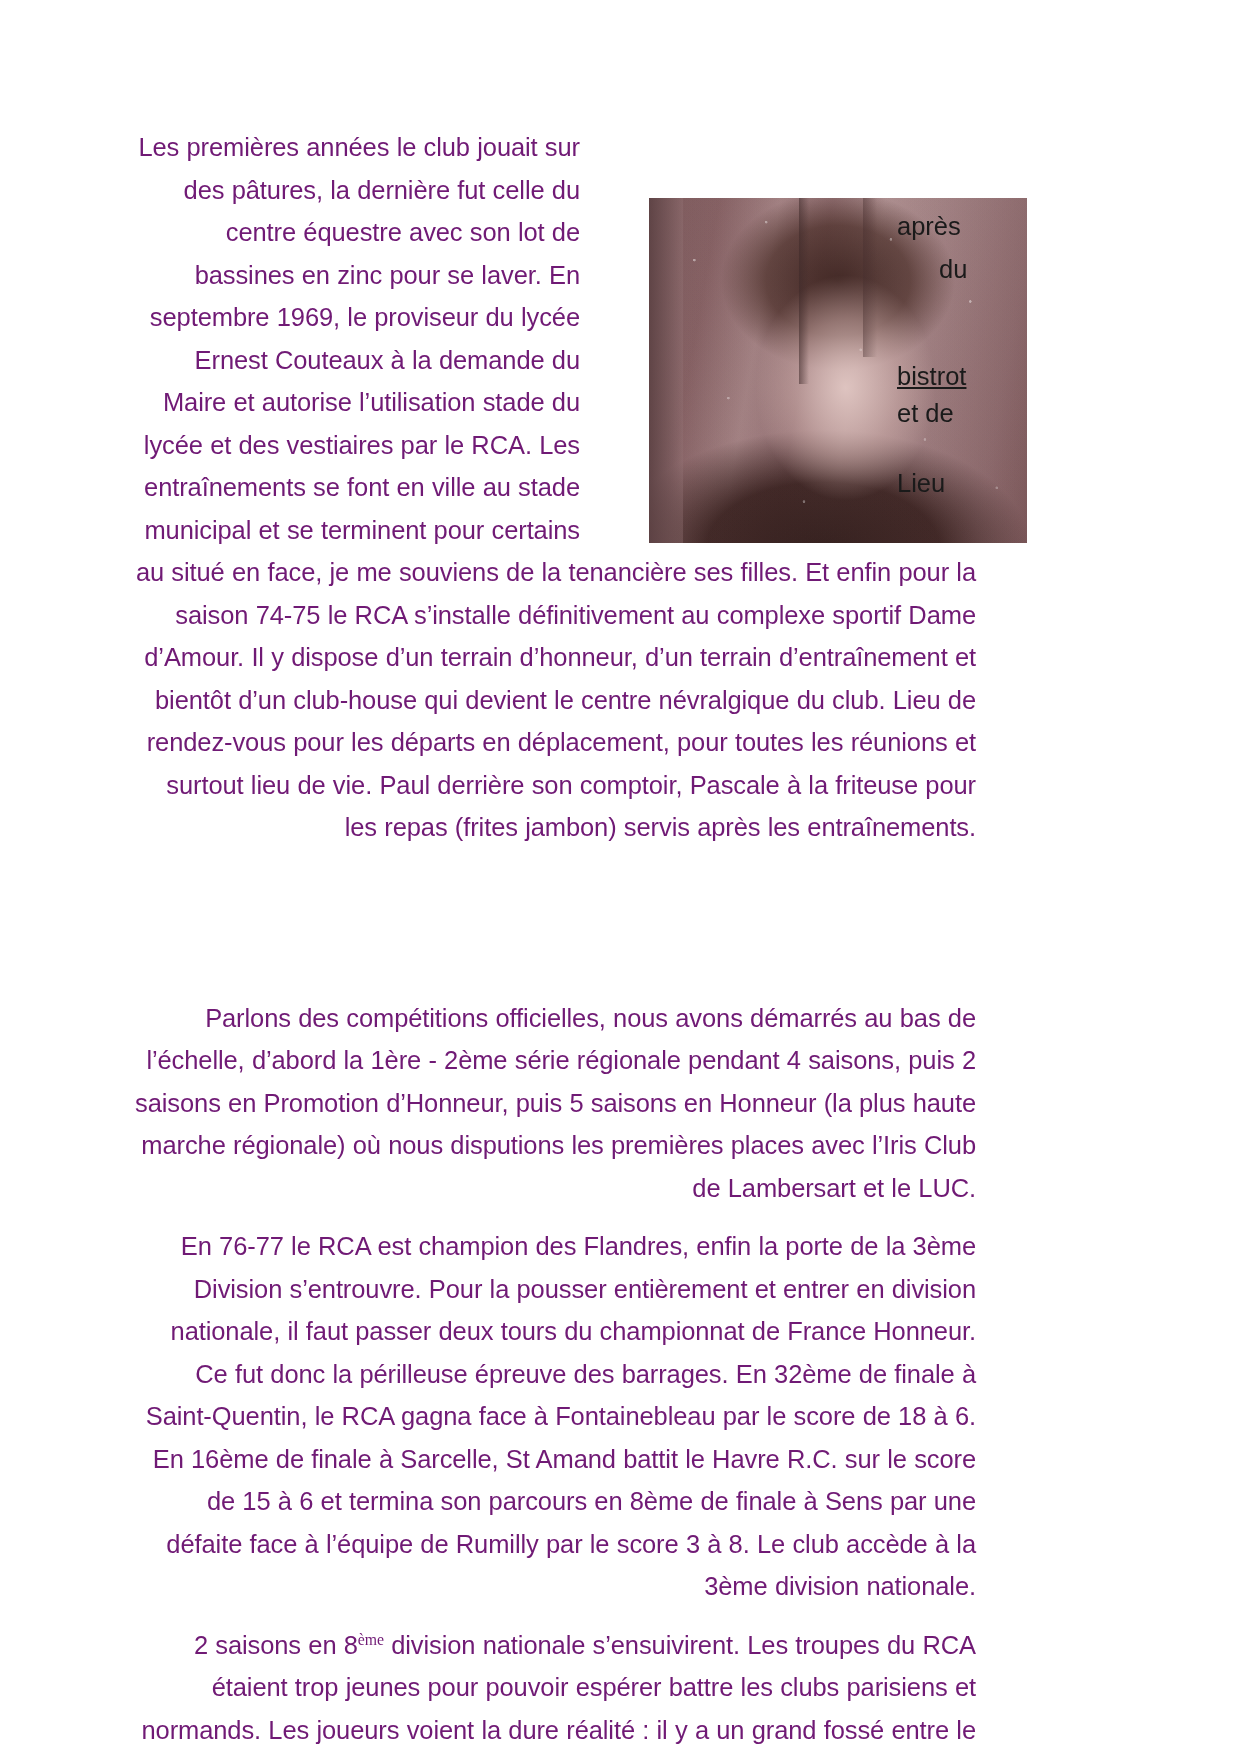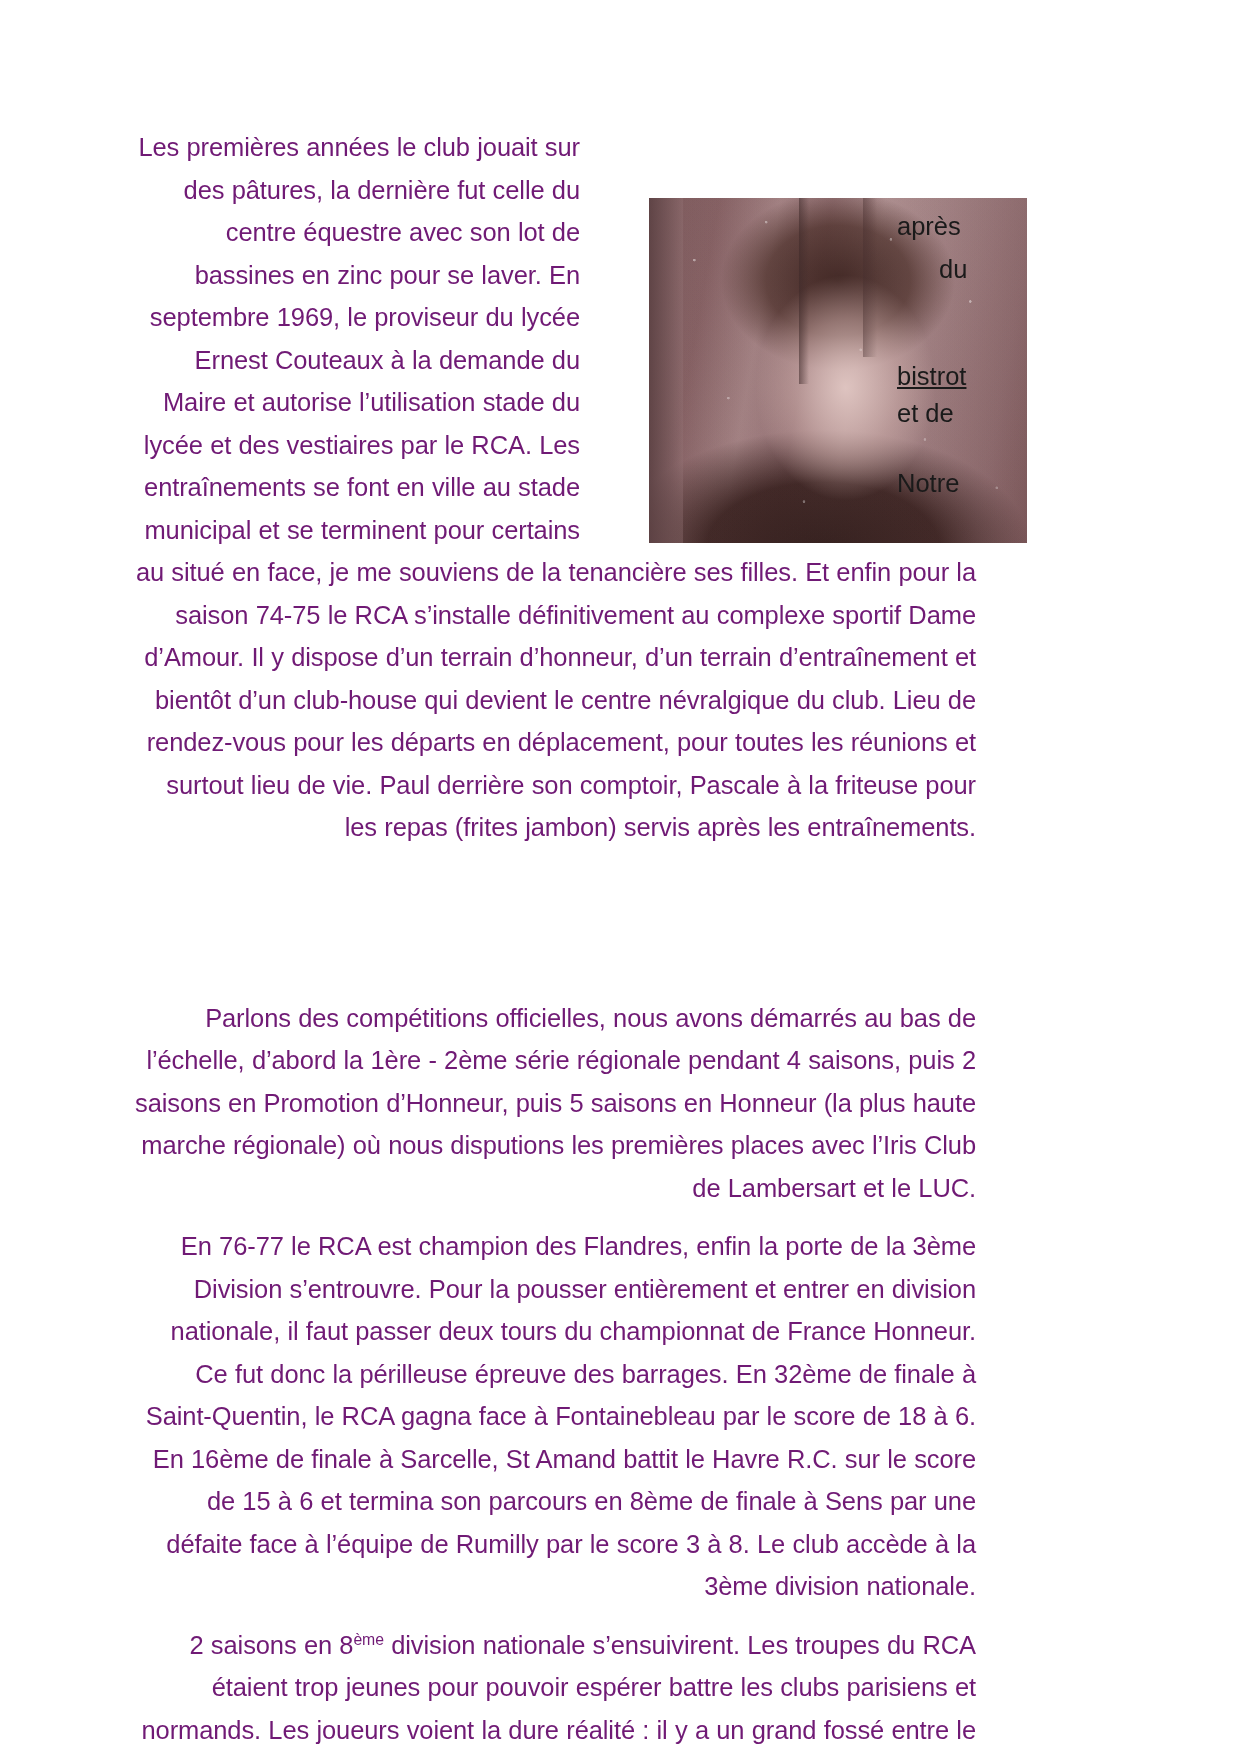--- a/index.html
+++ b/index.html
@@ -98,20 +98,21 @@
   }
   .t-accede { left: 897px; top: 205px; }
   .t-du     { left: 939px; top: 248px; }
   .t-bistrot{ left: 897px; top: 355px; text-decoration: underline; }
   .t-etde   { left: 897px; top: 392px; }
   .t-notre  { left: 897px; top: 462px; }
   sup {
     font-size: 0.62em;
     vertical-align: super;
     line-height: 0;
+    font-family: Liberation Serif, serif;
   }
   .spacer-gap { height: 148px; }
   .para + .para { margin-top: 16px; }
   .p-block { margin-top: 0; }
 </style>
 </head>
 <body>
 
 <div class="page">
 
@@ -120,21 +121,21 @@
     <div class="band-a"></div>
     <div class="band-b"></div>
     <div class="band-c"></div>
     <div class="ph-grain"></div>
   </div>
 
   <div class="overlay-text t-accede">après</div>
   <div class="overlay-text t-du">du</div>
   <div class="overlay-text t-bistrot">bistrot</div>
   <div class="overlay-text t-etde">et de</div>
-  <div class="overlay-text t-notre">Notre</div>
+  <div class="overlay-text t-notre">Lieu</div>
 
   <div class="content">
 
     <p class="para p-block"><span class="photo-float"></span><span>Les premières années le club jouait sur des pâtures, la dernière fut celle du centre équestre avec son lot de bassines en zinc pour se laver. En septembre 1969, le proviseur du lycée Ernest Couteaux</span><span> à la demande du Maire et autorise l’utilisation stade du lycée et des vestiaires par le RCA. Les entraînements se font en ville au stade municipal et se terminent pour certains au situé en face, je me souviens de la tenancière ses filles. Et enfin pour la saison 74-75 le RCA s’installe définitivement au complexe sportif Dame d’Amour. Il y dispose d’un terrain d’honneur, d’un terrain d’entraînement et bientôt d’un club-house qui devient le centre névralgique du club. Lieu de rendez-vous pour les départs en déplacement, pour toutes les réunions et surtout lieu de vie. Paul derrière son comptoir, Pascale à la friteuse pour les repas (frites jambon) servis après les entraînements.</span></p>
 
     <div class="spacer-gap"></div>
 
     <p class="para p-block">Parlons des compétitions officielles, nous avons démarrés au bas de l’échelle, d’abord la 1ère - 2ème série régionale pendant 4 saisons, puis 2 saisons en Promotion d’Honneur, puis 5 saisons en Honneur (la plus haute marche régionale) où nous disputions les premières places avec l’Iris Club de Lambersart et le LUC.</p>
 
     <p class="para p-block"> En 76-77 le RCA est champion des Flandres, enfin la porte de la 3ème Division s’entrouvre. Pour la pousser entièrement et entrer en division nationale, il faut passer deux tours du championnat de France Honneur. Ce fut donc la périlleuse épreuve des barrages. En 32ème de finale à Saint-Quentin, le RCA gagna face à Fontainebleau par le score de 18 à 6. En 16ème de finale à Sarcelle, St Amand battit le Havre R.C. sur le score de 15 à 6 et termina son parcours en 8ème de finale à Sens par une défaite face à l’équipe de Rumilly par le score 3 à 8. Le club accède à la 3ème division nationale.</p>

